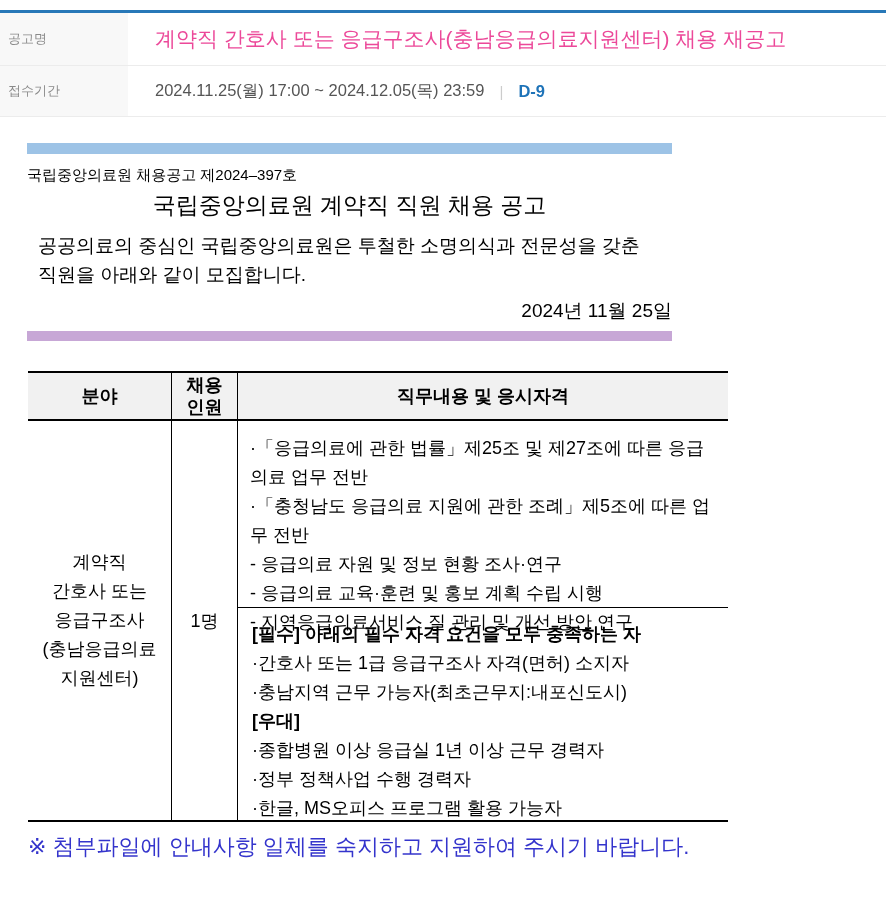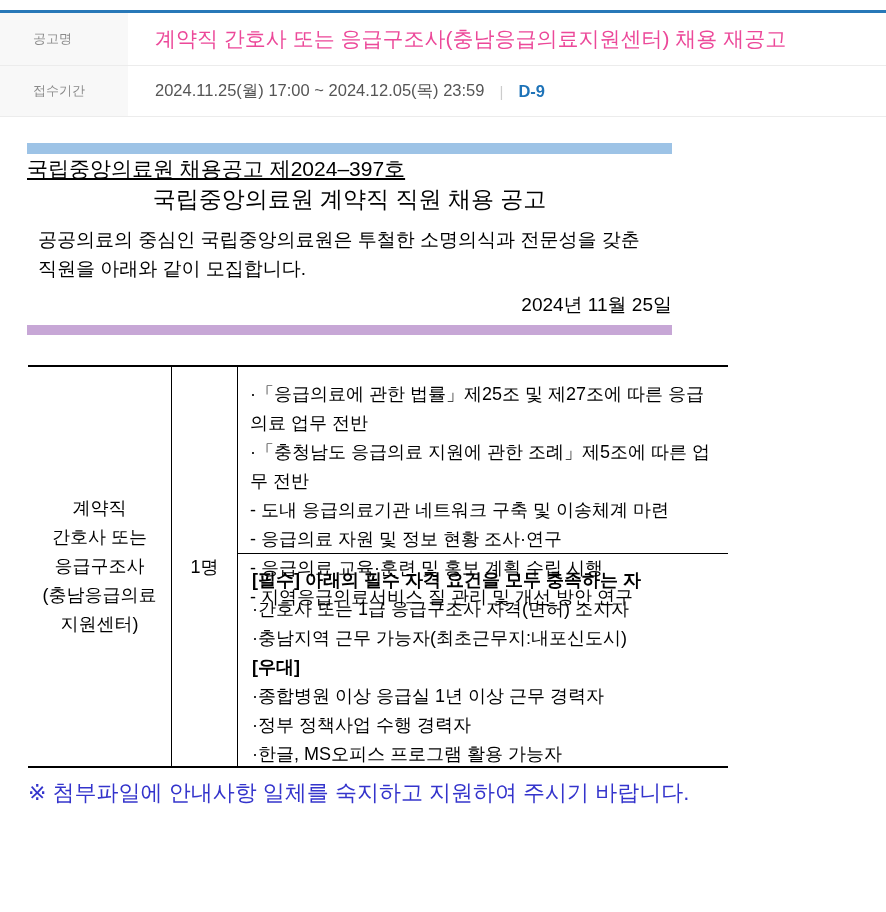--- a/index.html
+++ b/index.html
@@ -20,31 +20,31 @@
   }
   
   .top-gap{height:10px;}
   .top-line{height:3px;background:var(--top-line-blue);}
   .hrow{display:flex;align-items:stretch;border-bottom:1px solid #ececec;}
   .hrow-1{height:53px;}
   .hrow-2{height:51px;}
   .hlabel{
     width:128px;flex:0 0 128px;background:var(--label-cell-bg);
     color:#8a8a8a;font-size:13px;display:flex;align-items:center;
-    padding-left:33px;
+    padding-left:8px;
   }
   .hvalue{display:flex;align-items:center;padding-left:27px;flex:1;}
   .hrow-1 .hvalue{font-size:21px;font-weight:400;color:#ec4899;}
   .hrow-2 .hvalue{font-size:16.5px;color:#555;}
   .sep{color:#ccc;margin:0 15px;font-size:15px;}
   .dday{color:var(--dday-blue);font-weight:700;}
   
   .doc{margin:26px 0 0 27px;width:645px;}
   .bar-blue{height:11px;background:var(--bar-blue);}
-  .notice-no{font-size:21px;line-height:24px;margin-top:3px;color:#000;text-decoration:underline;}
+  .notice-no{font-size:15px;line-height:24px;margin-top:9px;color:#000;}
   .doc-title{font-size:23px;font-weight:400;text-align:center;margin-top:3px;line-height:30px;}
   .intro{font-size:19px;line-height:29px;margin-top:11px;padding-left:11px;}
   .date-line{font-size:19px;text-align:right;margin-top:10px;line-height:24px;}
   .org-line{font-size:21px;font-weight:700;text-align:right;margin-top:4px;line-height:26px;}
   .bar-purple{height:10px;background:var(--bar-purple);margin-top:8px;}
   
   .tbl{
     margin:30px 0 0 28px;width:700px;
     border-top:2px solid #000;border-bottom:2px solid #000;
     font-size:18px;
@@ -100,36 +100,45 @@
   <div class="doc-title">국립중앙의료원 계약직 직원 채용 공고</div>
   <div class="intro">
     <div>공공의료의 중심인 국립중앙의료원은 투철한 소명의식과 전문성을 갖춘</div>
     <div>직원을 아래와 같이 모집합니다.</div>
   </div>
   <div class="date-line">2024년 11월 25일</div>
   <div class="bar-purple"></div>
 </div>
 
 <div class="tbl">
+  <div class="tbl-header">
+    <div class="col-field cell-center">분야</div>
+    <div class="col-count cell-center">
+      <div>
+        <div>채용</div>
+        <div>인원</div>
+      </div>
+    </div>
+    <div class="col-content cell-center">직무내용 및 응시자격</div>
+  </div>
   <div class="tbl-body">
     <div class="body-field cell-center">
       <div>
         <div>계약직</div>
         <div>간호사 또는</div>
         <div>응급구조사</div>
         <div>(충남응급의료</div>
         <div>지원센터)</div>
       </div>
     </div>
     <div class="body-count cell-center">1명</div>
     <div class="body-content">
       <div class="duties">
         <div>·「응급의료에 관한 법률」제25조 및 제27조에 따른 응급의료 업무 전반</div>
         <div>·「충청남도 응급의료 지원에 관한 조례」제5조에 따른 업무 전반</div>
-        <div>- 도내 응급의료기관 네트워크 구축 및 이송체계 마련</div>
         <div>- 응급의료 자원 및 정보 현황 조사·연구</div>
         <div>- 응급의료 교육·훈련 및 홍보 계획 수립 시행</div>
         <div>- 지역응급의료서비스 질 관리 및 개선 방안 연구</div>
       </div>
       <div class="qual-row">
         <div class="qual-content">
           <div class="bold">[필수] 아래의 필수 자격 요건을 모두 충족하는 자</div>
           <div>·간호사 또는 1급 응급구조사 자격(면허) 소지자</div>
           <div>·충남지역 근무 가능자(최초근무지:내포신도시)</div>
           <div class="bold">[우대]</div>

